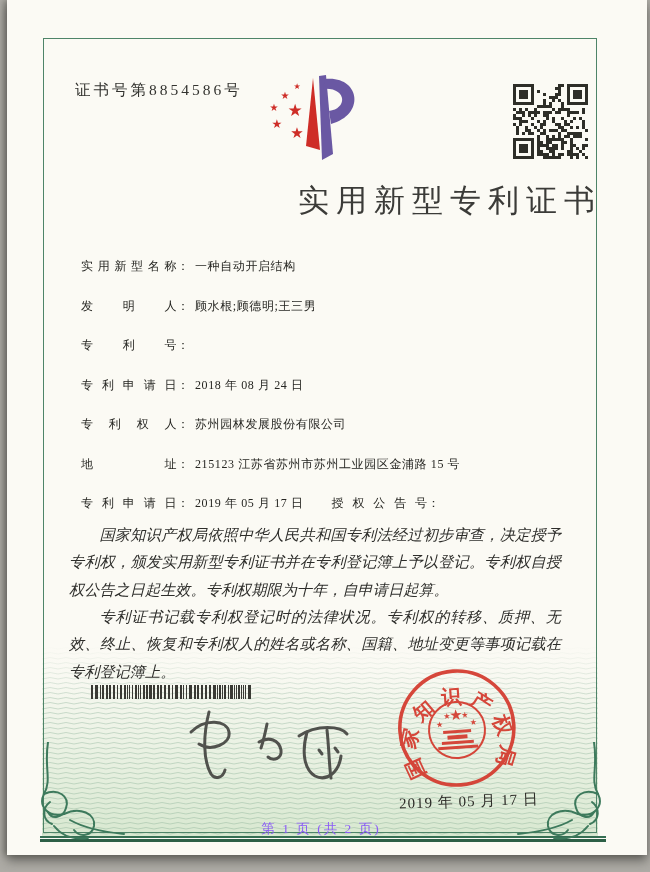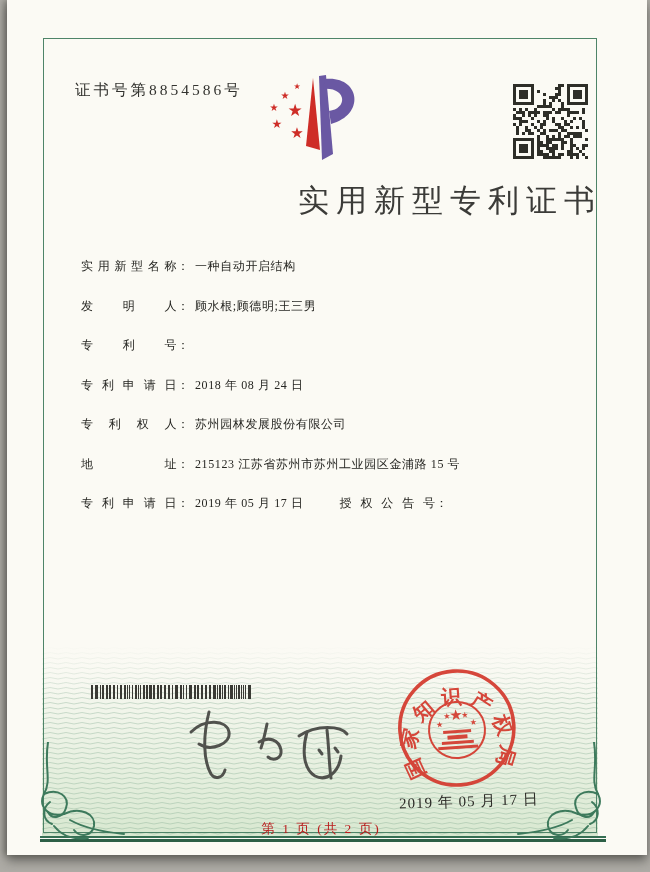--- a/index.html
+++ b/index.html
@@ -30,37 +30,37 @@
   .qr{position:absolute;left:506px;top:84px;width:75px;height:75px;}
 
   .title{position:absolute;left:33px;top:180px;width:562px;text-align:right;
     font-size:31px;font-weight:400;letter-spacing:7px;color:#3b3b38;}
 
   .fields{position:absolute;left:74px;top:253px;width:486px;font-size:12px;color:#262622;}
   .frow{margin-bottom:12.5px;line-height:27px;white-space:nowrap;display:flex;}
   .flabel{display:inline-block;width:96px;text-align:justify;text-align-last:justify;letter-spacing:.5px;}
   .fcolon{display:inline-block;margin-right:6px;}
   .fvalue{letter-spacing:.6px;}
-  .fpair2{margin-left:36px;display:flex;}
+  .fpair2{margin-left:28px;display:flex;}
 
   .body-text{position:absolute;left:62px;top:521px;width:492px;font-size:15.2px;
     line-height:1.8;color:#2d2d2a;text-align:justify;font-style:italic;}
   .body-text p{margin:0;text-indent:2em;}
 
   .barcode{position:absolute;left:84px;top:685px;width:162px;height:14px;}
 
   .signatory{position:absolute;left:84px;top:726px;font-size:16px;color:#34342f;line-height:30px;letter-spacing:2px;}
   .signature{position:absolute;left:168px;top:698px;width:190px;height:100px;}
 
   .seal{position:absolute;left:384px;top:664px;width:132px;height:132px;transform:rotate(-4deg);opacity:.93;}
   .seal-date{position:absolute;left:392px;top:792px;width:150px;font-size:15px;color:#2e2d29;
     letter-spacing:1px;transform:rotate(-2deg);z-index:3;}
 
   .footer{position:absolute;left:33px;top:820px;width:562px;text-align:center;
-    font-size:13.5px;color:#b91c1c;letter-spacing:2px;}
+    font-size:13.5px;color:#8b5cf6;letter-spacing:2px;}
 </style>
 </head>
 <body>
 
 <div class="paper">
 
   <svg class="guilloche" id="guilloche" viewBox="0 0 556 191" preserveAspectRatio="none">
     <defs>
       <linearGradient id="tint" x1="0" y1="0" x2="0" y2="1">
         <stop offset="0" stop-color="#dcead6" stop-opacity="0"></stop>
@@ -398,20 +398,24 @@
         <span class="flabel">专利申请日</span>
           <span class="fcolon">：</span>
         <span class="fvalue">2019 年 05 月 17 日</span>
         <span class="fpair2">
           <span class="flabel">授权公告号</span>
             <span class="fcolon">：</span>
         </span>
       </div>
     </div>
 
+    <div class="body-text">
+      <p>国家知识产权局依照中华人民共和国专利法经过初步审查，决定授予专利权，颁发实用新型专利证书并在专利登记簿上予以登记。专利权自授权公告之日起生效。专利权期限为十年，自申请日起算。</p>
+      <p>专利证书记载专利权登记时的法律状况。专利权的转移、质押、无效、终止、恢复和专利权人的姓名或名称、国籍、地址变更等事项记载在专利登记簿上。</p>
+    </div>
 
     <svg class="barcode" id="barcode" viewBox="0 0 162 14" preserveAspectRatio="none">
         <rect x="0" y="0" width="2" height="14" fill="#3a3a34"></rect>
         <rect x="4" y="0" width="3" height="14" fill="#3a3a34"></rect>
         <rect x="9" y="0" width="1" height="14" fill="#3a3a34"></rect>
         <rect x="11" y="0" width="2" height="14" fill="#3a3a34"></rect>
         <rect x="15" y="0" width="2" height="14" fill="#3a3a34"></rect>
         <rect x="18" y="0" width="2" height="14" fill="#3a3a34"></rect>
         <rect x="22" y="0" width="2" height="14" fill="#3a3a34"></rect>
         <rect x="26" y="0" width="1" height="14" fill="#3a3a34"></rect>

